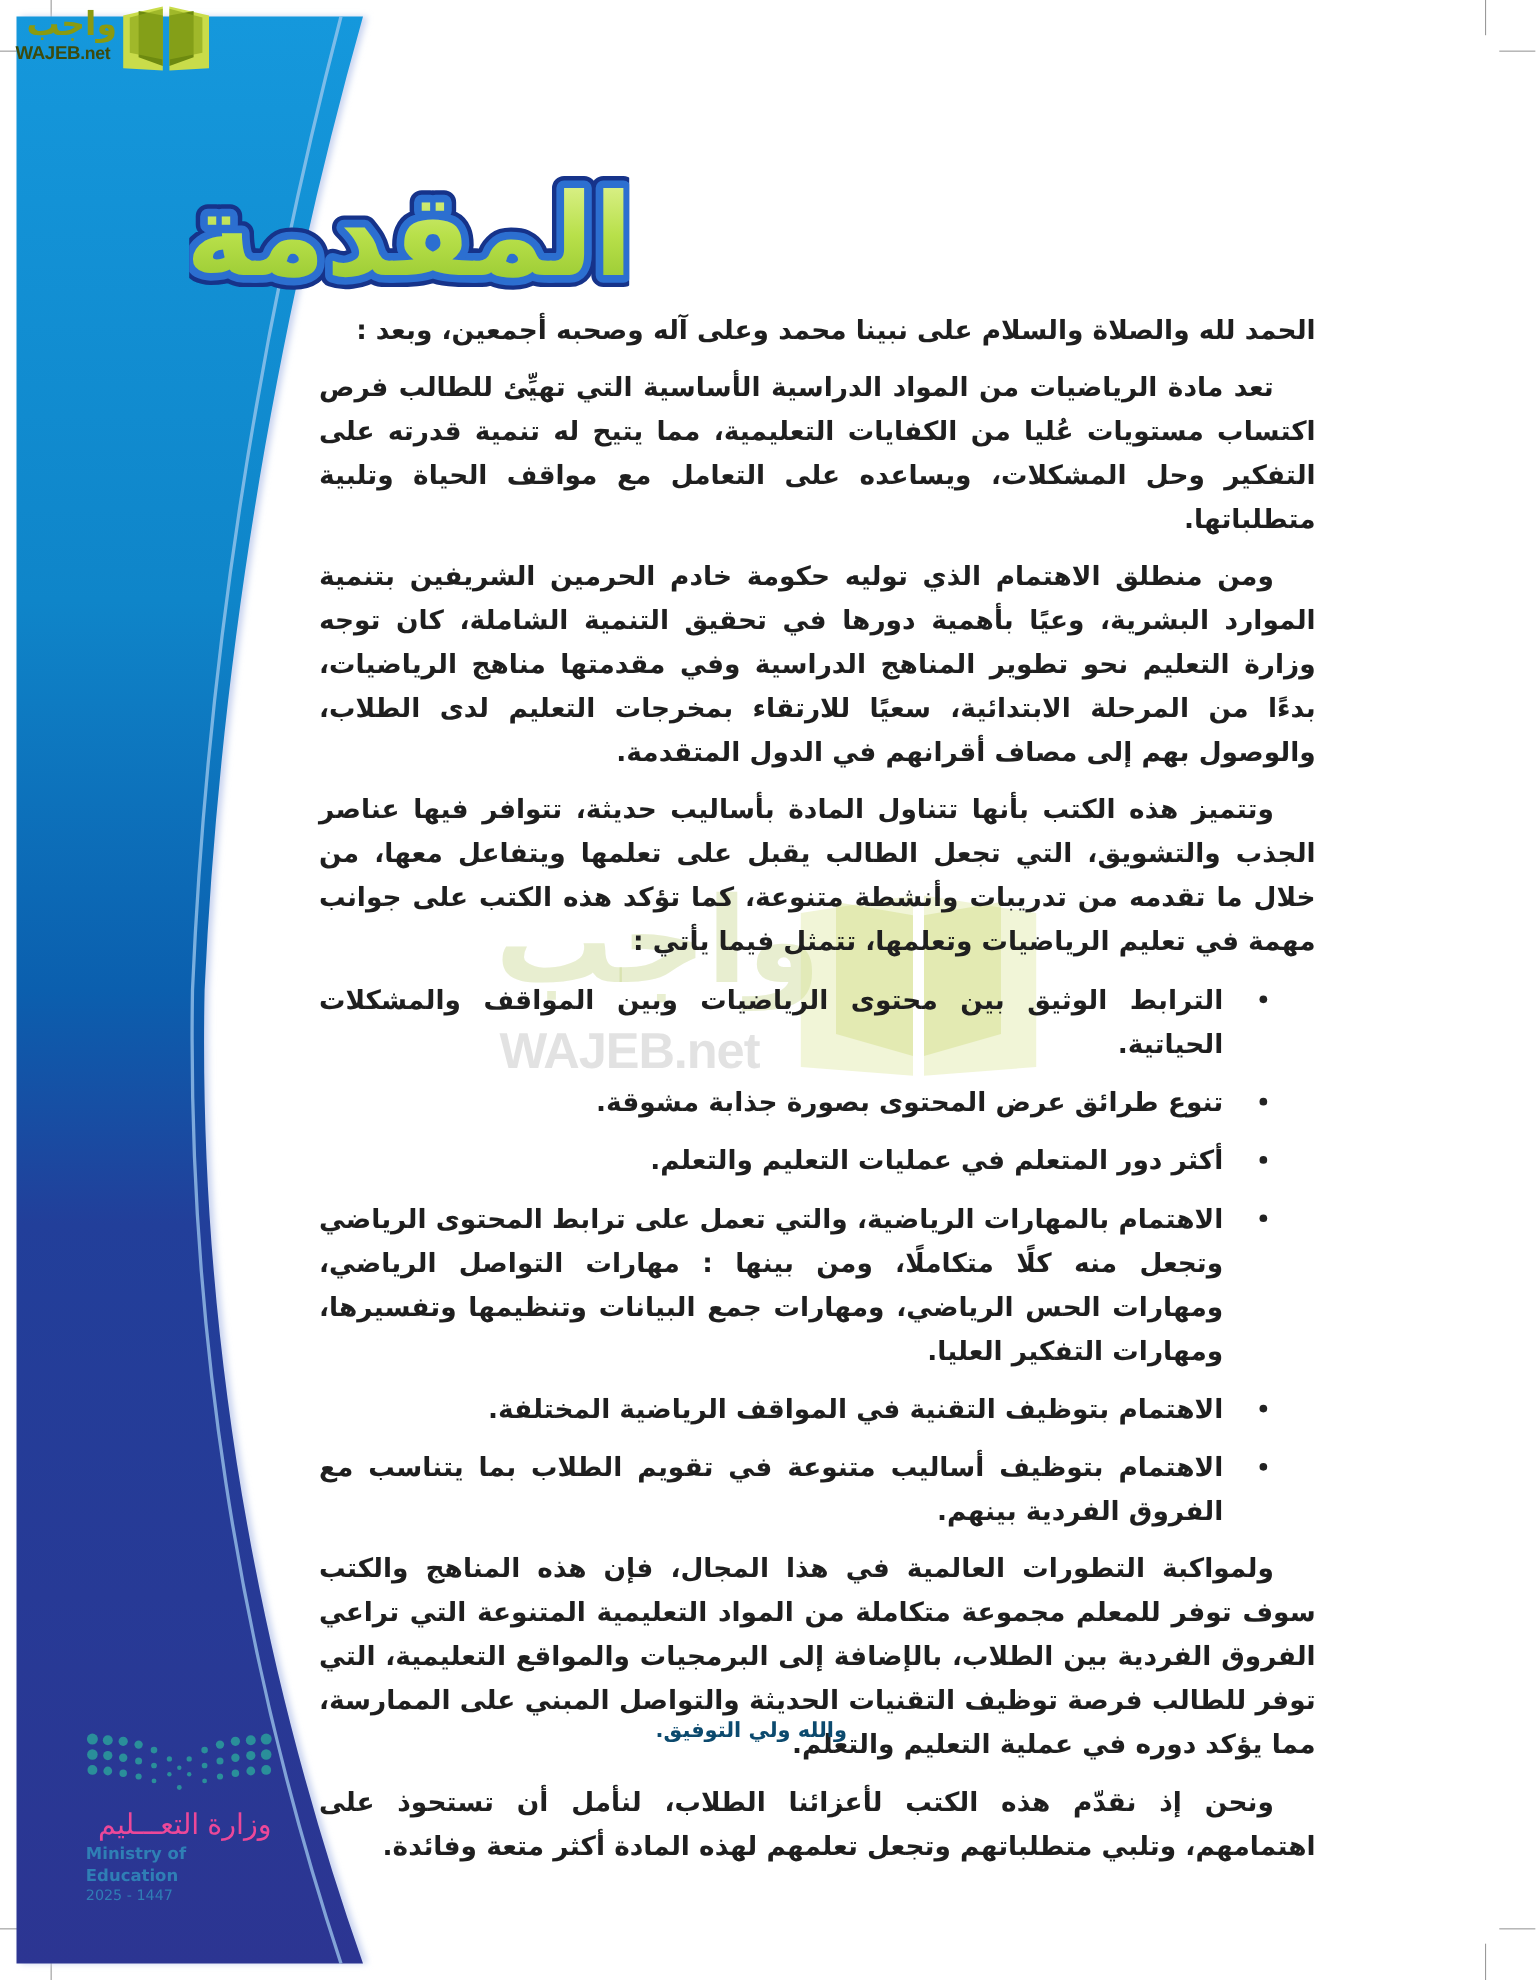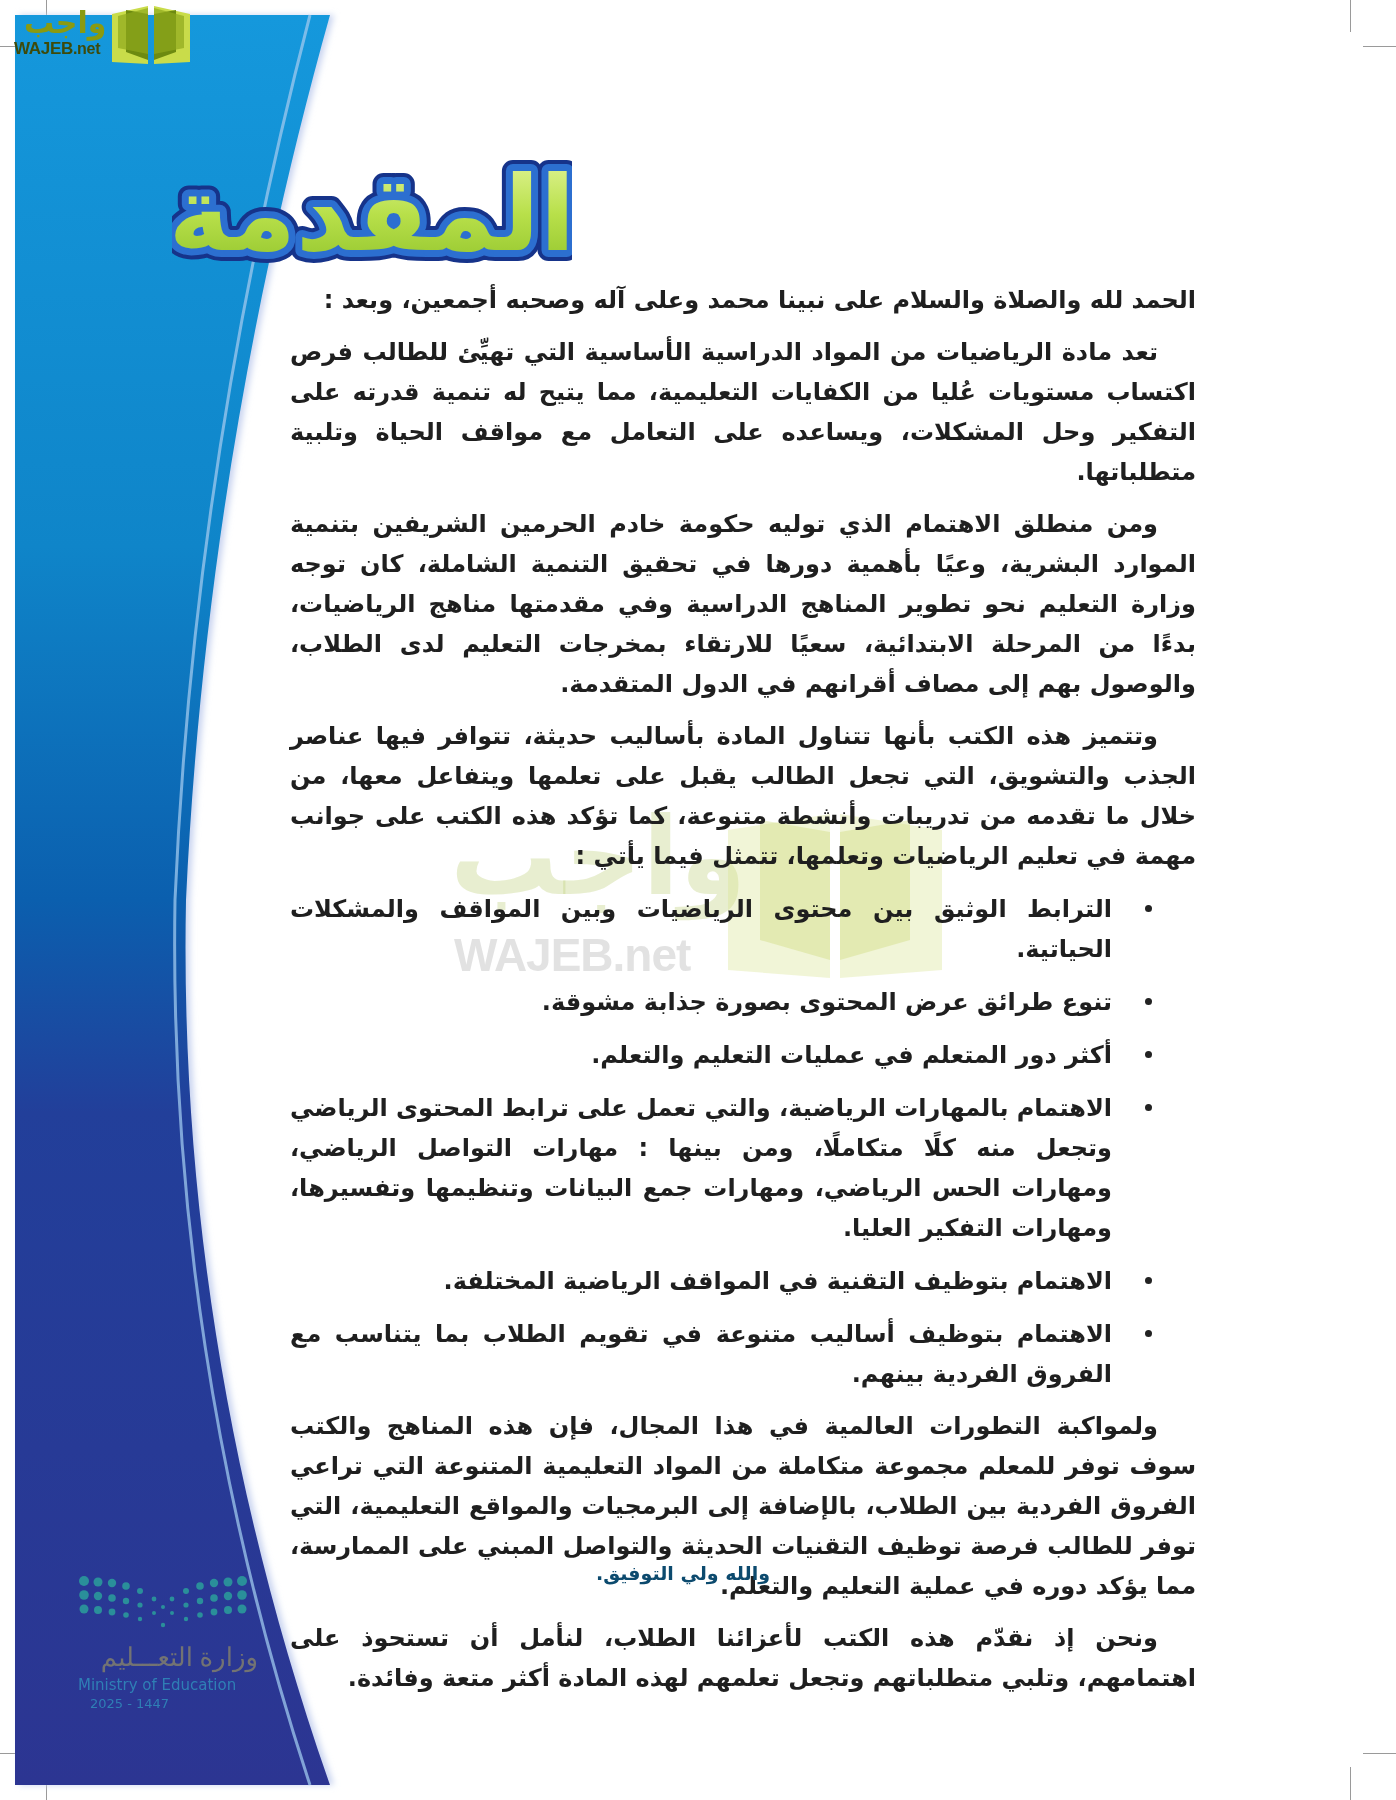--- a/index.html
+++ b/index.html
@@ -27,23 +27,23 @@
   .closing { position: absolute; left: 290px; top: 1562px; width: 906px; direction: rtl; text-align: center; font-weight: bold; font-size: 19px; color: #0c4a6e; font-family: "DejaVu Sans", sans-serif; }
   .closing span { position: relative; left: -60px; }
 
   .watermark { position: absolute; left: 450px; top: 810px; width: 500px; height: 180px; pointer-events: none; }
   .watermark .wm-ar { position: absolute; left: 0; top: -18px; font-family: "DejaVu Sans", sans-serif; font-weight: bold; font-size: 108px; color: rgba(190, 205, 120, 0.35); direction: rtl; line-height: 130px; }
   .watermark .wm-en { position: absolute; left: 4px; top: 120px; font-family: "Liberation Sans", sans-serif; font-weight: bold; font-size: 46px; color: rgba(140, 140, 140, 0.25); line-height: 50px; letter-spacing: -1px; }
   .watermark svg { position: absolute; left: 270px; top: 0; }
 
   .ministry { position: absolute; left: 78px; top: 1575px; width: 180px; }
   .ministry .dots { display: block; }
-  .ministry .m-ar { margin-top: 8px; font-family: Liberation Serif, serif; font-size: 26px; color: #737373; direction: rtl; text-align: right; letter-spacing: 1px; line-height: 30px; }
-  .ministry .m-en { font-family: "DejaVu Sans", sans-serif; font-size: 15px; color: #2f7fb5; line-height: 20px; margin-top: 2px; }
-  .ministry .m-year { font-family: "DejaVu Sans", sans-serif; font-size: 13px; color: #2f7fb5; line-height: 18px; margin-left: 12px; }
+  .ministry .m-ar { margin-top: 8px; font-family: Liberation Sans, sans-serif; font-size: 26px; color: #ec4899; direction: rtl; text-align: center; letter-spacing: 1px; line-height: 30px; }
+  .ministry .m-en { font-family: "DejaVu Sans", sans-serif; font-size: 15px; color: #2f7fb5; line-height: 20px; margin-top: 2px; font-weight: bold; }
+  .ministry .m-year { font-family: "DejaVu Sans", sans-serif; font-size: 13px; color: #2f7fb5; line-height: 18px; }
 </style>
 </head>
 <body>
 
 <div class="crop" style="left:46px;top:0;width:1px;height:38px;"></div>
 <div class="crop" style="left:0;top:46px;width:32px;height:1px;"></div>
 <div class="crop" style="left:1350px;top:0;width:1px;height:32px;"></div>
 <div class="crop" style="left:1363px;top:46px;width:33px;height:1px;"></div>
 <div class="crop" style="left:0;top:1753px;width:32px;height:1px;"></div>
 <div class="crop" style="left:46px;top:1767px;width:1px;height:33px;"></div>

